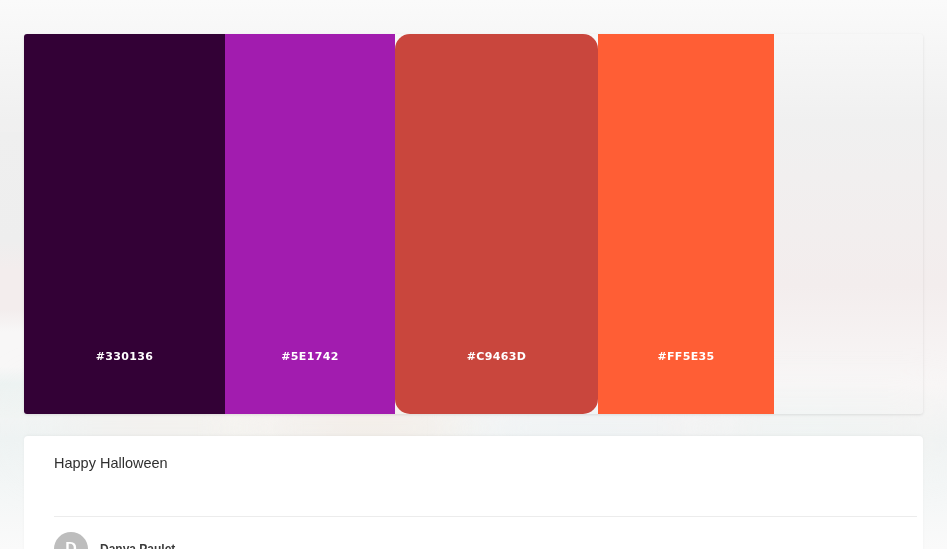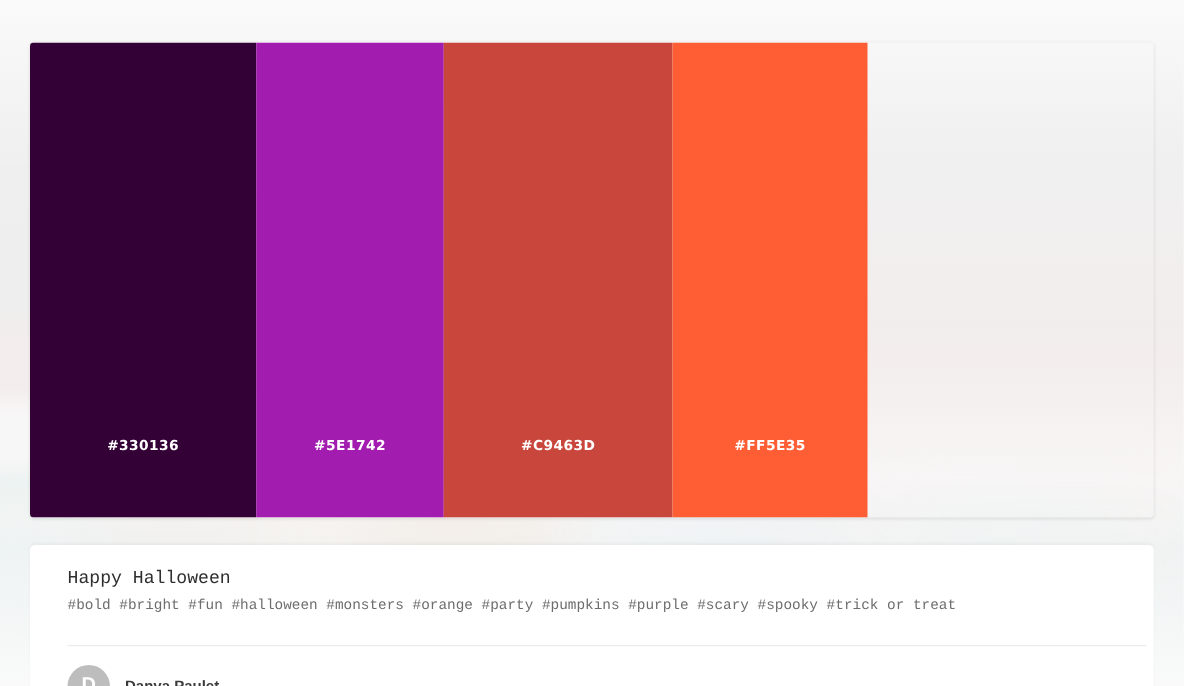--- a/index.html
+++ b/index.html
@@ -78,20 +78,21 @@
     width: 899px;
     height: 380px;
     display: flex;
     border-radius: 3px;
     overflow: hidden;
     box-shadow: 0 1px 3px rgba(0,0,0,0.10);
   }
   .swatch {
     position: relative;
     height: 100%;
+    padding-left: 20px;
   }
   .swatch-label {
     position: absolute;
     left: 0;
     right: 0;
     top: 316px;
     text-align: center;
     color: #ffffff;
     font-size: 11px;
     font-weight: bold;
@@ -105,21 +106,20 @@
     left: 24px;
     top: 436px;
     width: 899px;
     height: 140px;
     background: #ffffff;
     border-radius: 4px 4px 0 0;
     box-shadow: 0 -1px 3px rgba(0,0,0,0.04);
   }
   .info-body {
     padding: 19px 42px 0 30px;
-    font-family: Liberation Mono, monospace;
   }
   .palette-title {
     font-size: 14.5px;
     color: #2f2f2f;
     font-weight: normal;
     margin: 0;
     line-height: 1.2;
   }
   .palette-tags {
     margin-top: 6px;
@@ -177,32 +177,31 @@
   <div class="bg-blob blob-d"></div>
 
   <div class="palette-card" id="palette-card">
 
   <div class="swatch" style="background: rgb(51, 1, 54); width: 181px;">
         <div class="swatch-label">#330136</div>
       </div>
       <div class="swatch" style="background: #a21caf; width: 150px;">
         <div class="swatch-label">#5E1742</div>
       </div>
-      <div class="swatch" style="background: rgb(201, 70, 61); width: 183px;">
+      <div class="swatch" style="background: rgb(201, 70, 61); width: 183px; border-radius: 15px;">
         <div class="swatch-label">#C9463D</div>
       </div>
       <div class="swatch" style="background: rgb(255, 94, 53); width: 156px;">
         <div class="swatch-label">#FF5E35</div>
       </div>
     </div>
 
   <div class="info-card">
     <div class="info-body">
       <div class="palette-title">Happy Halloween</div>
-      <div class="palette-tags">#bold #bright #fun #halloween #monsters #orange #party #pumpkins #purple #scary #spooky #trick or treat</div>
     </div>
     <div class="info-divider"></div>
     <div class="author-row">
       <div class="avatar">D</div>
       <div class="author-name">Danya Paulet</div>
     </div>
   </div>
 
 </div>
 

